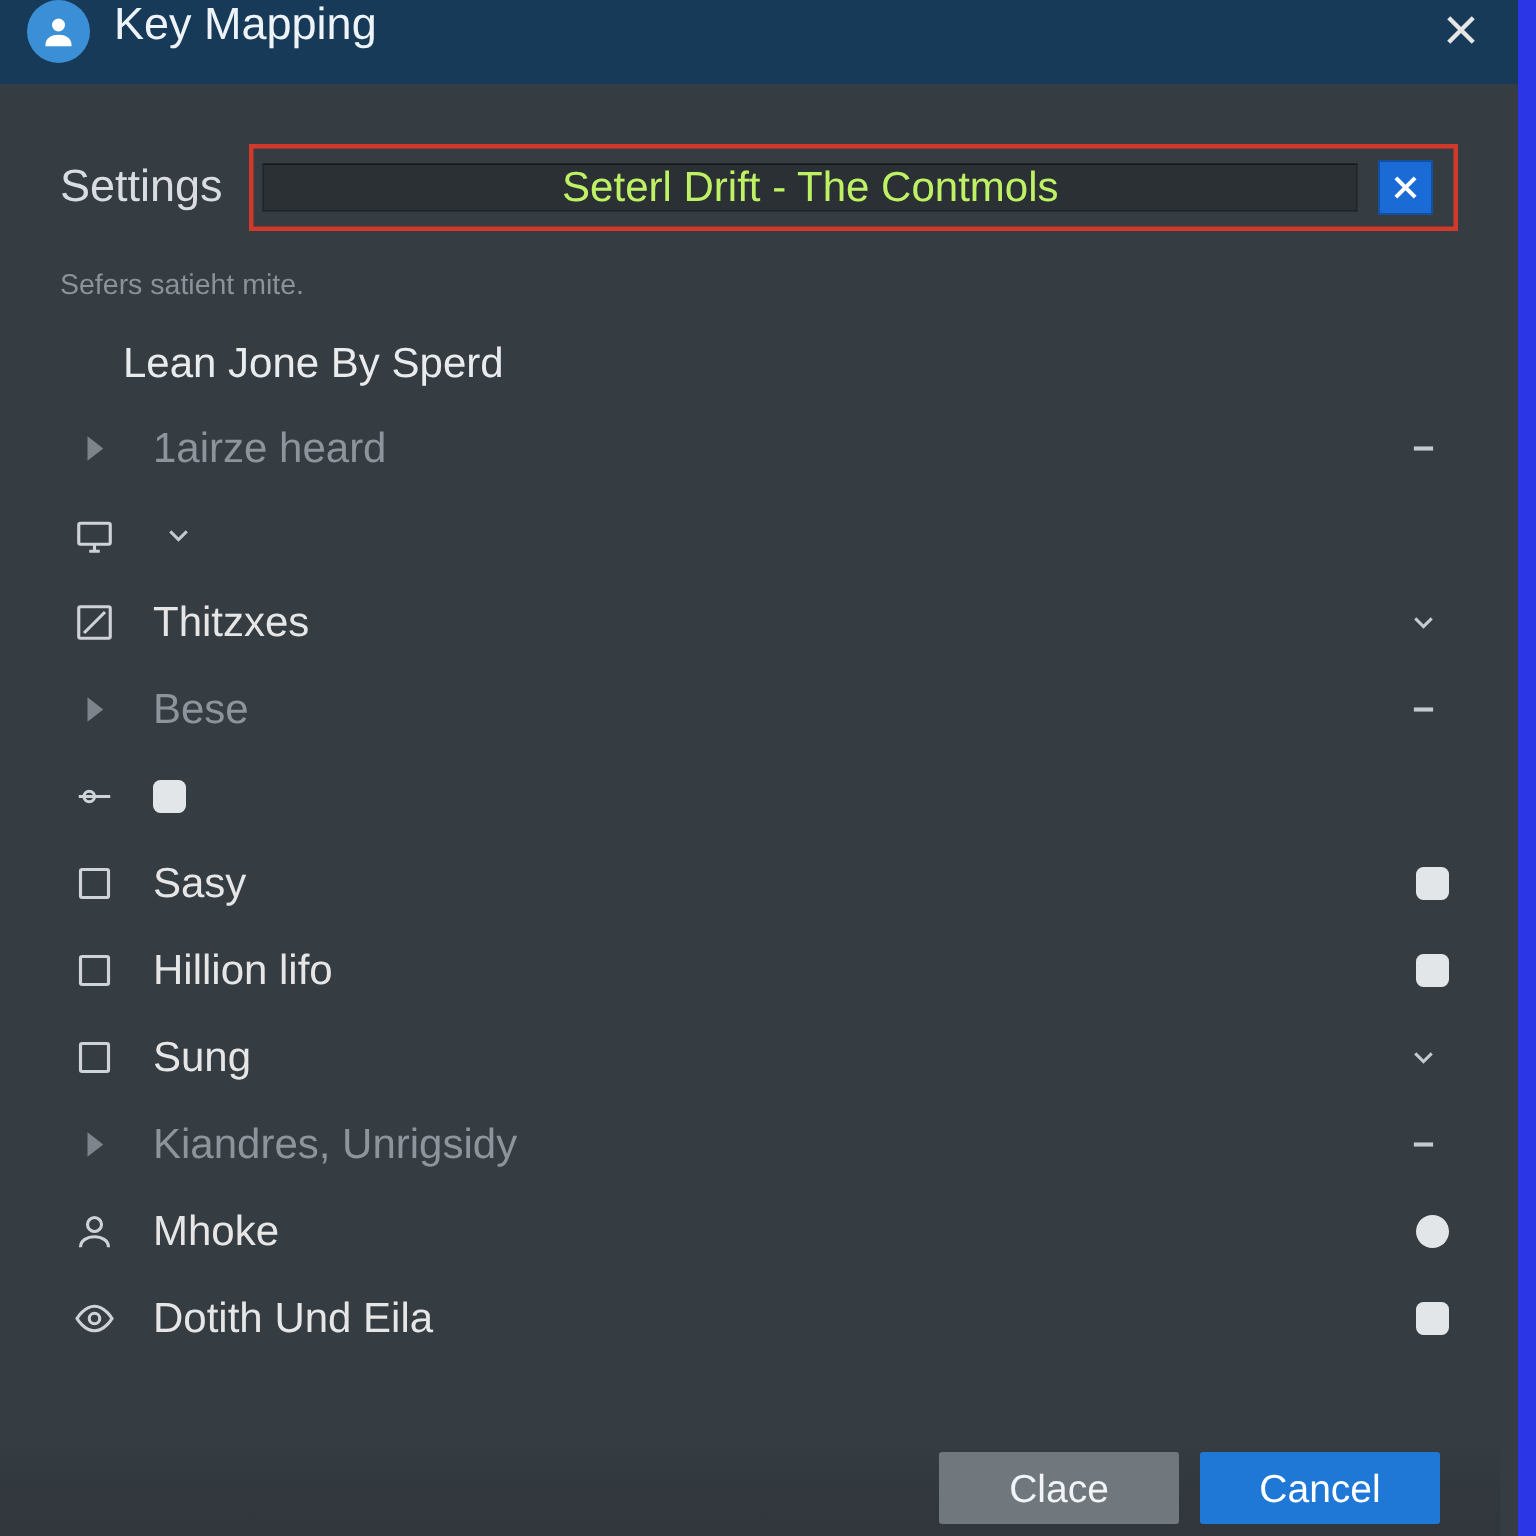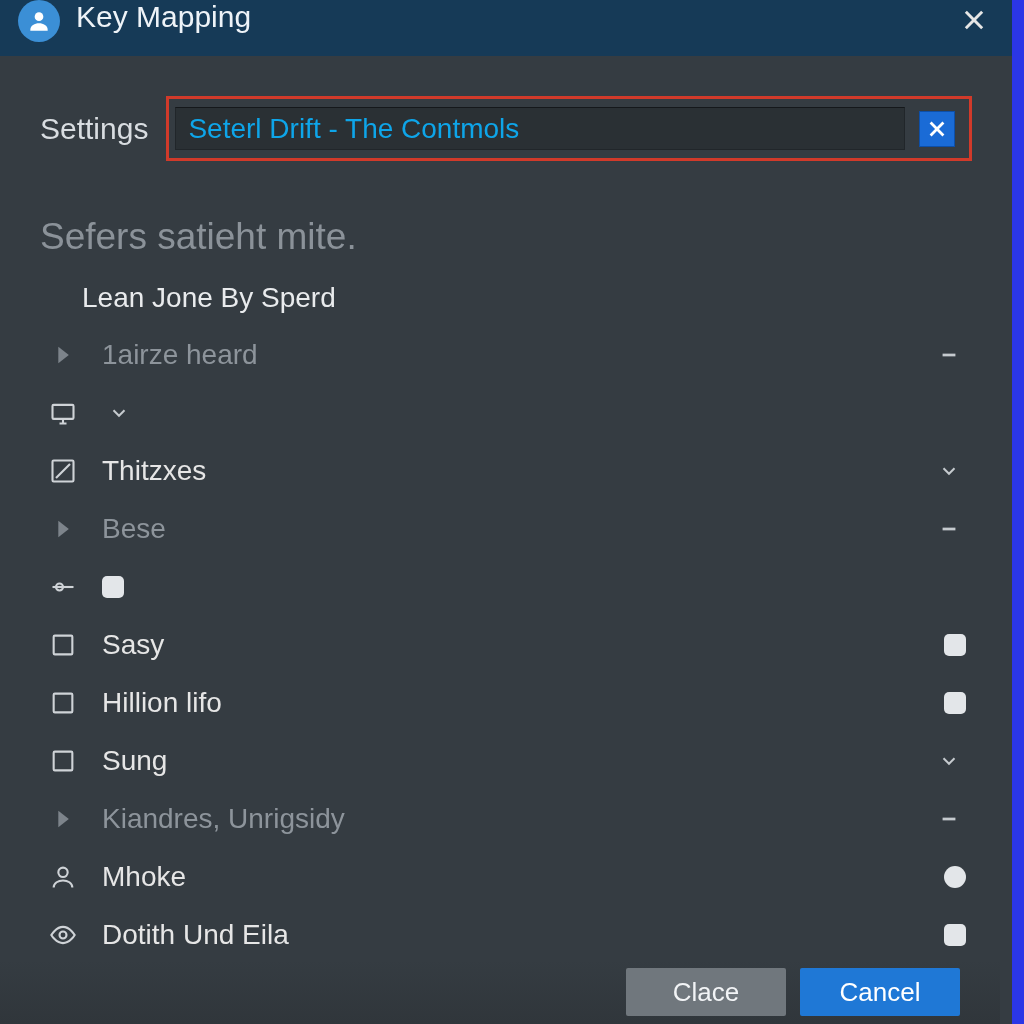--- a/index.html
+++ b/index.html
@@ -29,31 +29,32 @@
     display: flex; align-items: center; gap: 18px;
     padding: 40px 40px 0 40px;
   }
   .settings-label { font-size: 30px; color: #d9dde1; }
   .search-wrap {
     flex: 1; display: flex; align-items: center; gap: 14px;
     border: 3px solid #d13a2a; padding: 8px 14px 8px 6px;
     background: transparent;
   }
   .search-input {
-    flex: 1; height: 43px; background: #2a3034; border: 1px solid #21262a;
-    border-top-color:#15181b; color: #0ea5e9; font-size: 28px; padding: 4px 12px;
+    flex: 1; height: 32px; background: #2a3034; border: 1px solid #21262a;
+    border-top-color:#15181b; color: #bef264; font-size: 28px; padding: 4px 12px;
     outline: none;
+    text-align: center;
   }
   .search-input::placeholder { color: #888e93; }
   .search-clear {
     width: 36px; height: 36px; background: #1a6bd6; border: 1px solid #0d4fa8;
     display: flex; align-items: center; justify-content: center; cursor: pointer;
   }
   .search-clear svg { width: 22px; height: 22px; stroke: #fff; stroke-width: 3; fill:none; }
-  .subtext { padding: 26px 40px 10px 40px; font-size: 37px; color: #8b9299; margin-top: 29px; }
+  .subtext { padding: 26px 40px 10px 40px; font-size: 19px; color: #8b9299; }
   .subheader { padding: 14px 40px 12px 82px; font-size: 28px; color: #e9ebed; font-weight: 500; }
   
   .list { padding: 0 40px; }
   .row {
     display: flex; align-items: center; height: 58px; gap: 22px;
     padding: 0 6px;
   }
   .row.group { color: #8d949b; }
   .row .icon { width: 34px; height: 34px; display:flex;align-items:center;justify-content:center; flex-shrink:0;}
   .row .icon svg { width: 28px; height: 28px; stroke: #b7bdc3; fill: none; stroke-width: 1.8; }

